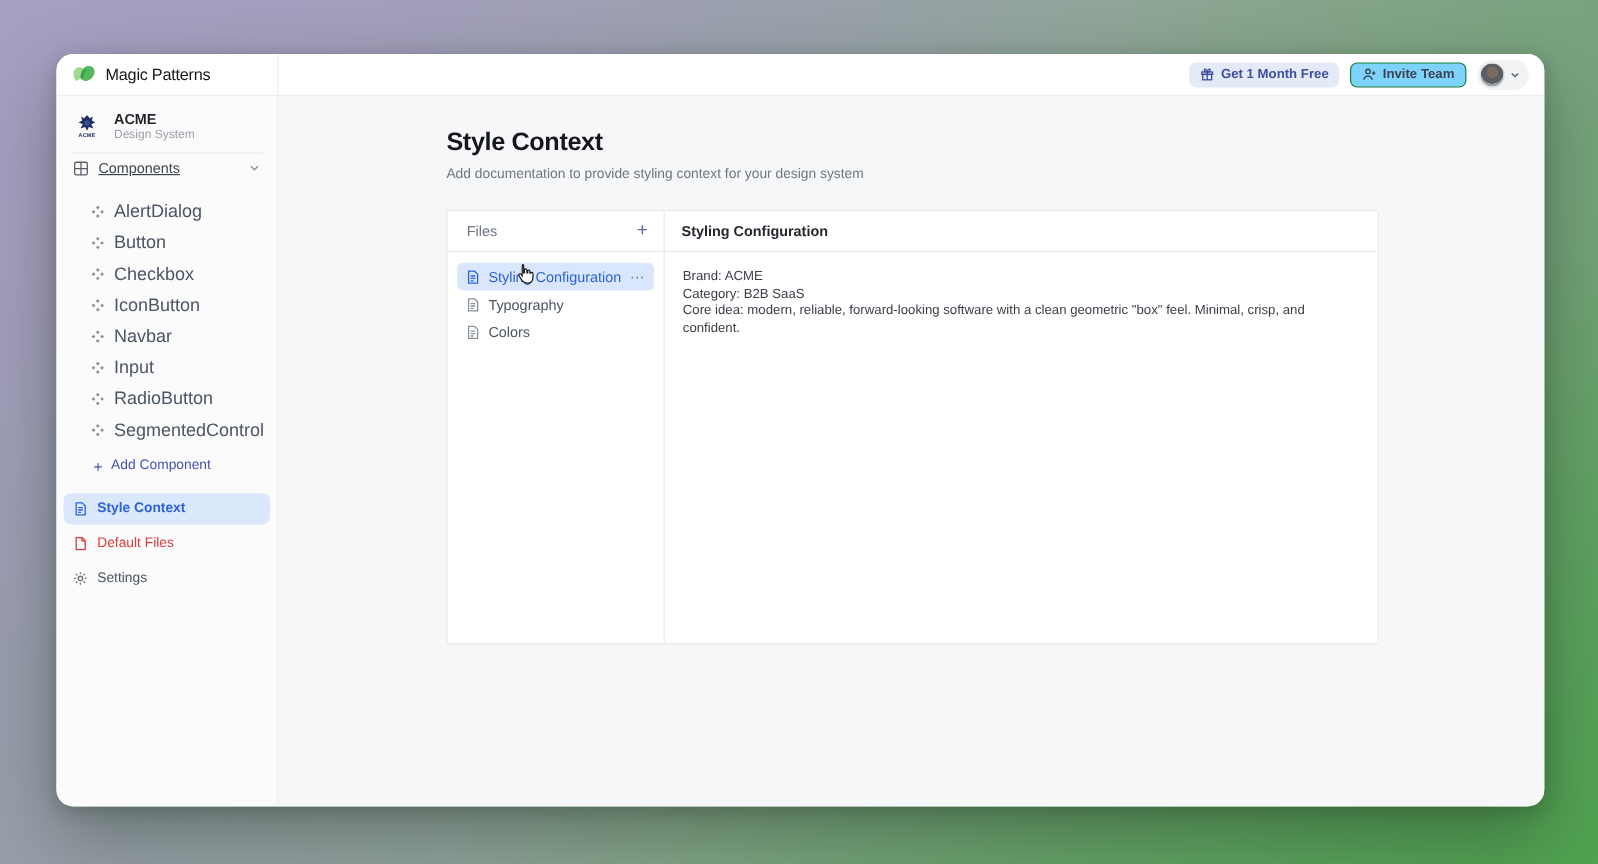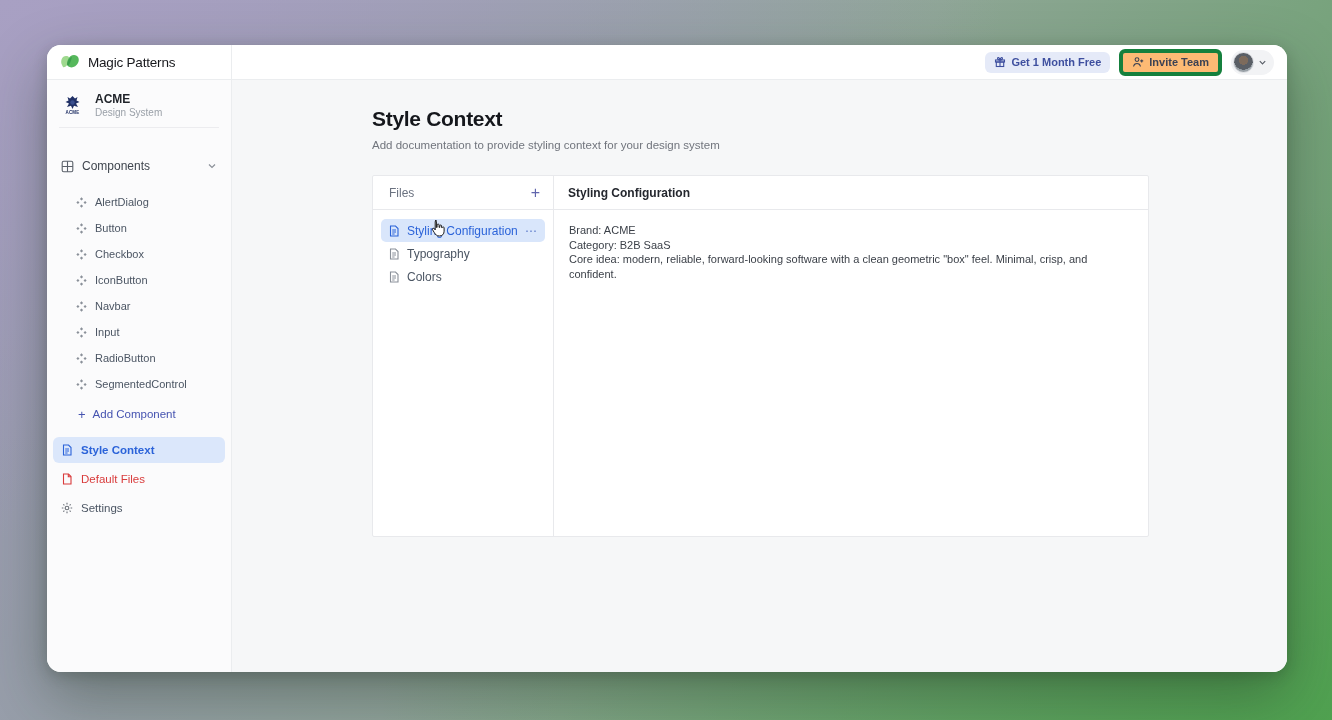--- a/index.html
+++ b/index.html
@@ -18,38 +18,38 @@
     box-shadow:0 24px 60px rgba(30,45,32,.38), 0 4px 14px rgba(30,45,32,.22);
     display:flex; flex-direction:column;
   }
   
   .topbar { height:35px; flex-shrink:0; display:flex; background:#fff; border-bottom:1px solid #ebedef; }
   .brand-area { width:185px; flex-shrink:0; border-right:1px solid #ebedef; display:flex; align-items:center; gap:7px; padding-left:13px; }
   .brand-name { font-size:13.5px; font-weight:400; color:#17181c; letter-spacing:-.2px; }
   .topbar-right { flex:1; display:flex; align-items:center; justify-content:flex-end; gap:9px; padding-right:13px; }
   .btn { display:flex; align-items:center; gap:5px; font-size:11px; font-weight:600; border-radius:6px; cursor:pointer; }
   .btn-promo { background:#e5eaf8; color:#3e4f9f; padding:4.5px 9px; }
-  .btn-invite { background:#fdba74; color:#3c4254; border:4px solid #15803d; padding:3.5px 9px; }
+  .btn-invite { background:#7dd3fc; color:#3c4254; border:1px solid #15803d; padding:3.5px 9px; }
   .avatar-pill { display:flex; align-items:center; gap:4px; background:#f2f3f5; border-radius:999px; padding:2px 7px 2px 2px; cursor:pointer; }
   .avatar { width:21px; height:21px; border-radius:50%;
     background:radial-gradient(circle at 50% 38%, #7d6b5c 0 30%, #5a5f66 31% 62%, #9aa2a8 63% 100%);
     border:1px solid #dcdee2; }
   
   .body-row { flex:1; display:flex; min-height:0; }
   .sidebar { width:185px; flex-shrink:0; background:#fbfbfc; border-right:1px solid #ebedef; font-size:12px; color:#4b5563; }
   .workspace { margin:8px 12px 0; height:34px; display:flex; align-items:center; gap:9px; }
   .ws-logo { width:27px; height:27px; display:flex; flex-direction:column; align-items:center; justify-content:center; }
   .ws-logo-text { font-size:4.5px; font-weight:700; color:#1d2d63; letter-spacing:.2px; margin-top:-1px; }
   .ws-name { font-size:12px; font-weight:700; color:#1f2329; }
   .ws-sub { font-size:10px; color:#9aa0a8; margin-top:1px; }
   .sidebar-divider { border:none; border-top:1px solid #ececef; margin:5px 12px 0; }
-  .components-header { margin-top:28px; height:20px; display:flex; align-items:center; gap:8px; padding:0 14px; color:#3f454e; cursor:pointer; }
+  .components-header { margin-top:2px; height:20px; display:flex; align-items:center; gap:8px; padding:0 14px; color:#3f454e; cursor:pointer;text-decoration:underline; }
   .components-header .spacer { flex:1; }
   .comp-list { margin-top:13px; }
-  .comp-item { height:26px; display:flex; align-items:center; gap:8px; padding-left:29px; font-size:11px; color:#4b5563; cursor:pointer; }
+  .comp-item { height:26px; display:flex; align-items:center; gap:8px; padding-left:29px; font-size:15px; color:#4b5563; cursor:pointer; }
   .add-component { height:26px; margin-top:4px; display:flex; align-items:center; gap:7px; padding-left:31px; font-size:11.5px; font-weight:500; color:#4553b0; cursor:pointer; }
   .plus-glyph { font-size:13px; line-height:1; }
   .nav-item { height:26px; margin:3px 6px 0; border-radius:6px; display:flex; align-items:center; gap:8px; padding-left:8px; font-size:11.5px; cursor:pointer; }
   .nav-style-context { margin-top:10px; background:#dbe7fb; color:#2b63d9; font-weight:600; }
   .nav-default-files { color:#d93b3b; }
   .nav-settings { color:#4b5563; }
   
   .main { flex:1; background:#f6f7f8; padding:27px 0 0 140px; min-width:0; }
   .page-title { font-size:21px; font-weight:700; color:#15171c; letter-spacing:-.3px; }
   .page-subtitle { margin-top:8px; font-size:11.5px; color:#71757d; }

